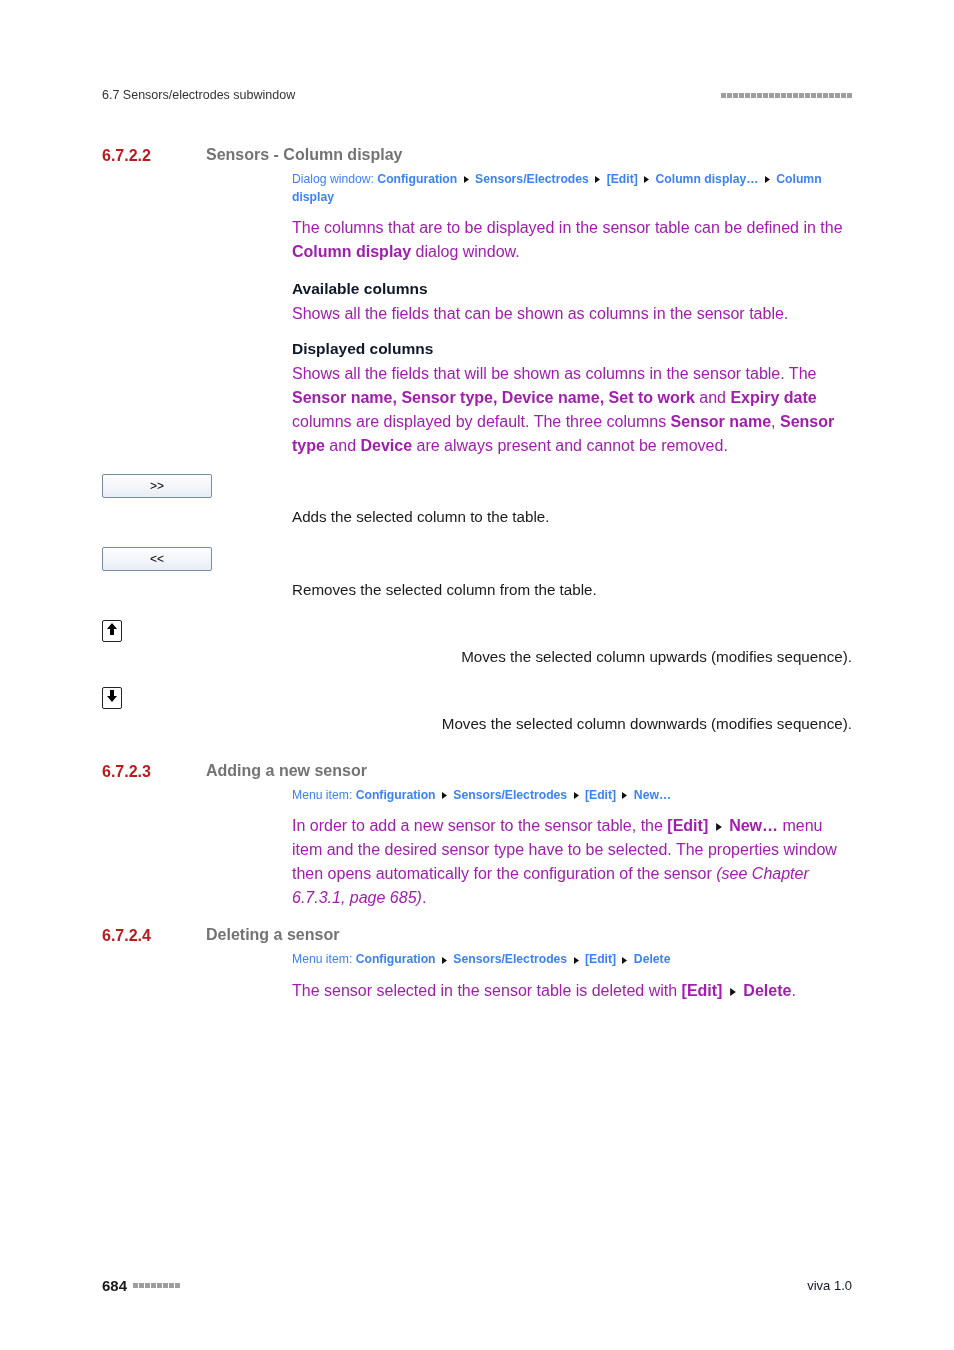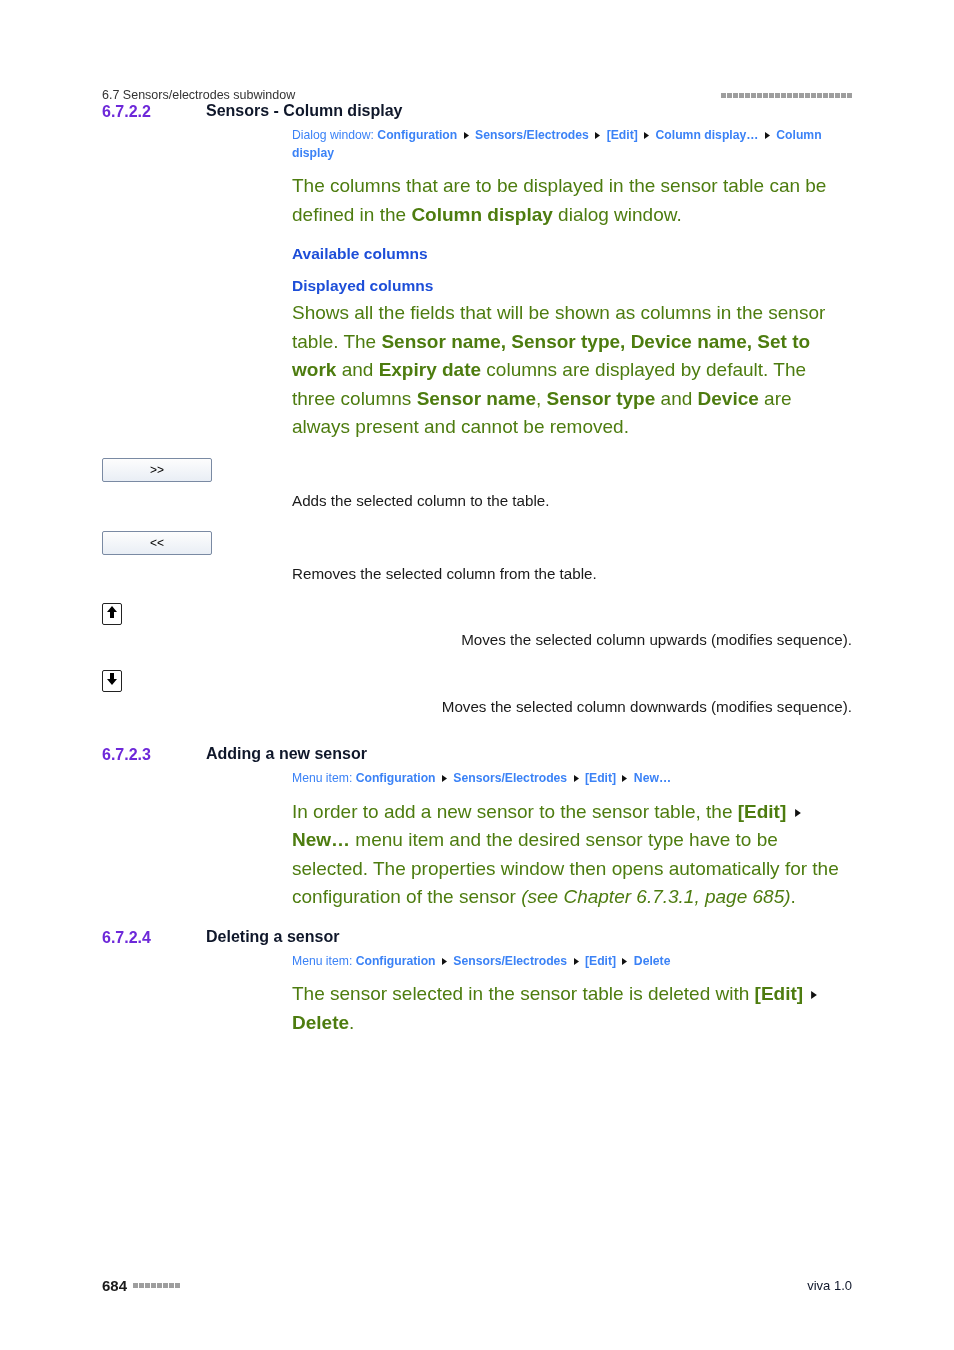--- a/index.html
+++ b/index.html
@@ -9,75 +9,76 @@
     color: #1a1a1a;
     position: relative;
     padding: 88px 102px 0 102px;
   }
   .running-header {
     display: flex;
     justify-content: space-between;
     align-items: center;
     font-size: 12.5px;
     color: #333;
+    margin-bottom: 44px;
   }
   .header-dashes {
     display: flex;
     gap: 1px;
   }
   .header-dashes span {
     width: 5px; height: 5px; background: #9e9e9e;
   }
   .section-row {
     display: flex;
     gap: 24px;
     margin-bottom: 6px;
   }
   .sec-num {
     flex: 0 0 80px;
     font-size: 16px;
     font-weight: 700;
-    color: #6d28d9;
+    color: #b91c1c;
     padding-top: 1px;
   }
   .sec-title {
     font-size: 16px;
     font-weight: 700;
-    color: #0f172a;
+    color: #737373;
   }
   .body-col {
     margin-left: 190px;
   }
   .path-line {
     font-size: 12.2px;
     color: #3b82f6;
     line-height: 1.45;
     margin-bottom: 10px;
   }
   .path-line .lbl { font-weight: 400; }
   .path-line .seg { font-weight: 700; }
   .caret {
     display: inline-block;
     margin: 0 2px;
     vertical-align: middle;
   }
   .caret svg { display: block; }
   .para {
-    font-size: 19px;
+    font-size: 16px;
     line-height: 1.5;
     margin-bottom: 16px;
-    color: #4d7c0f;
+    color: #a21caf;
     font-weight: 400;
   }
   .para .b { font-weight: 700; }
   .para .i { font-style: italic; }
   .sub-h {
     font-size: 15.5px;
     font-weight: 700;
-    color: #1d4ed8;
+    color: #0f172a;
     margin-bottom: 4px;
   }
   .block { margin-bottom: 14px; }
   .btn-row {
     display: flex;
     align-items: flex-start;
     gap: 22px;
     margin-bottom: 18px;
   }
   .btn-col {
@@ -203,20 +204,21 @@
         </svg></span>
     <span class="seg">Column display</span>
   </div>
 
   <p class="para">
     <span>The columns that are to be displayed in the sensor table can be defined in the </span><span class="b">Column display</span><span> dialog window.</span>
   </p>
 
   <div class="block">
     <div class="sub-h">Available columns</div>
+    <p class="para" style="margin-bottom:12px">Shows all the fields that can be shown as columns in the sensor table.</p>
   </div>
 
   <div class="block">
     <div class="sub-h">Displayed columns</div>
     <p class="para">
       <span>Shows all the fields that will be shown as columns in the sensor table. The </span><span class="b">Sensor name, Sensor type, Device name, Set to work</span><span> and </span><span class="b">Expiry date</span><span> columns are displayed by default. The three columns </span><span class="b">Sensor name</span><span>, </span><span class="b">Sensor type</span><span> and </span><span class="b">Device</span><span> are always present and cannot be removed.</span>
     </p>
   </div>
 </div>
 

